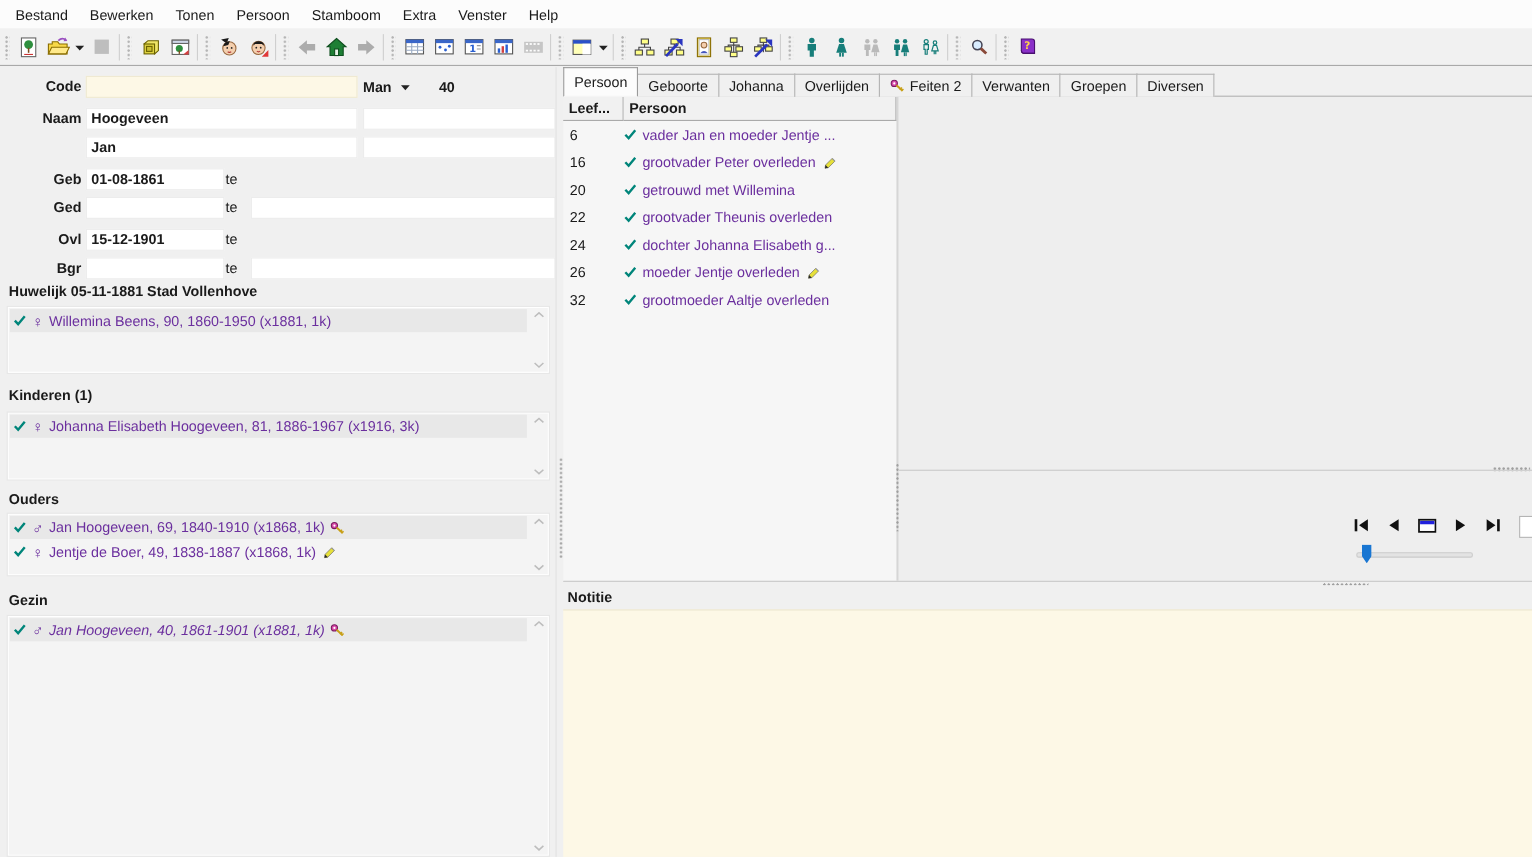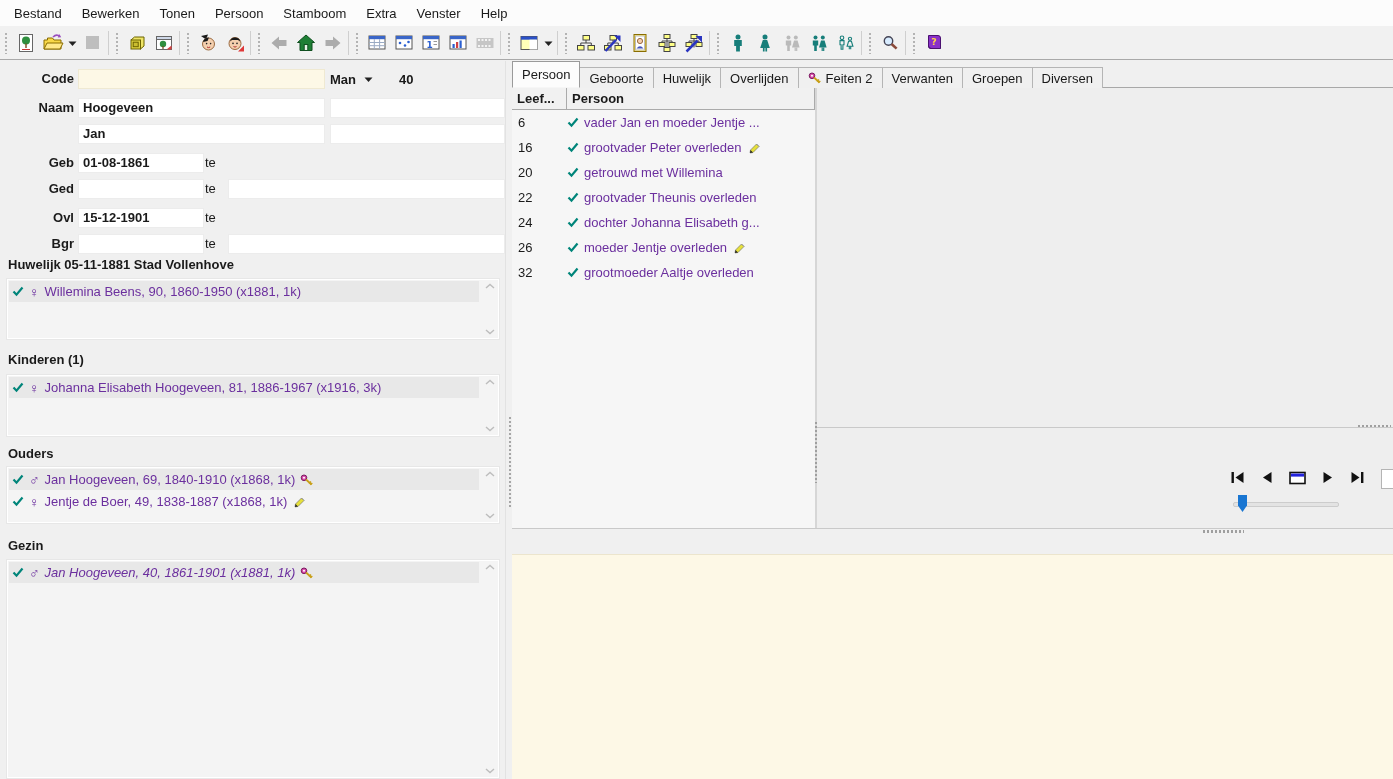--- a/index.html
+++ b/index.html
@@ -607,21 +607,21 @@
 
   <div class="right-panel">
     <div class="tabstrip" id="tabstrip">
         <div class="tab active">
           <span>Persoon</span>
         </div>
         <div class="tab">
           <span>Geboorte</span>
         </div>
         <div class="tab">
-          <span>Huwelijk</span>
+          <span>Johanna</span>
         </div>
         <div class="tab">
           <span>Overlijden</span>
         </div>
         <div class="tab">
           <span class="icon">
             <svg width="13" height="12" viewBox="0 0 13 12">
               <circle cx="4" cy="3.8" r="2.8" fill="#d84aa8" stroke="#7a1a60"></circle>
               <circle cx="4" cy="3.8" r="1" fill="#fff"></circle>
               <path d="M6 5.5 l5.5 5" stroke="#c8a018" stroke-width="1.8"></path>
@@ -780,15 +780,18 @@
         </div>
       <div class="slider">
         <div class="slider-track"></div>
         <div class="slider-handle" id="sliderHandle" style="left: 5px;"></div>
       </div>
     </div>
 
     <div class="hsplit">
       <div class="hsplit-grip"></div>
     </div>
+    <div class="notitie-bar">
+      <span class="notitie-label">Notitie</span>
+    </div>
     <div class="notitie-area"></div>
   </div>
 </div>
 
 </body></html>

